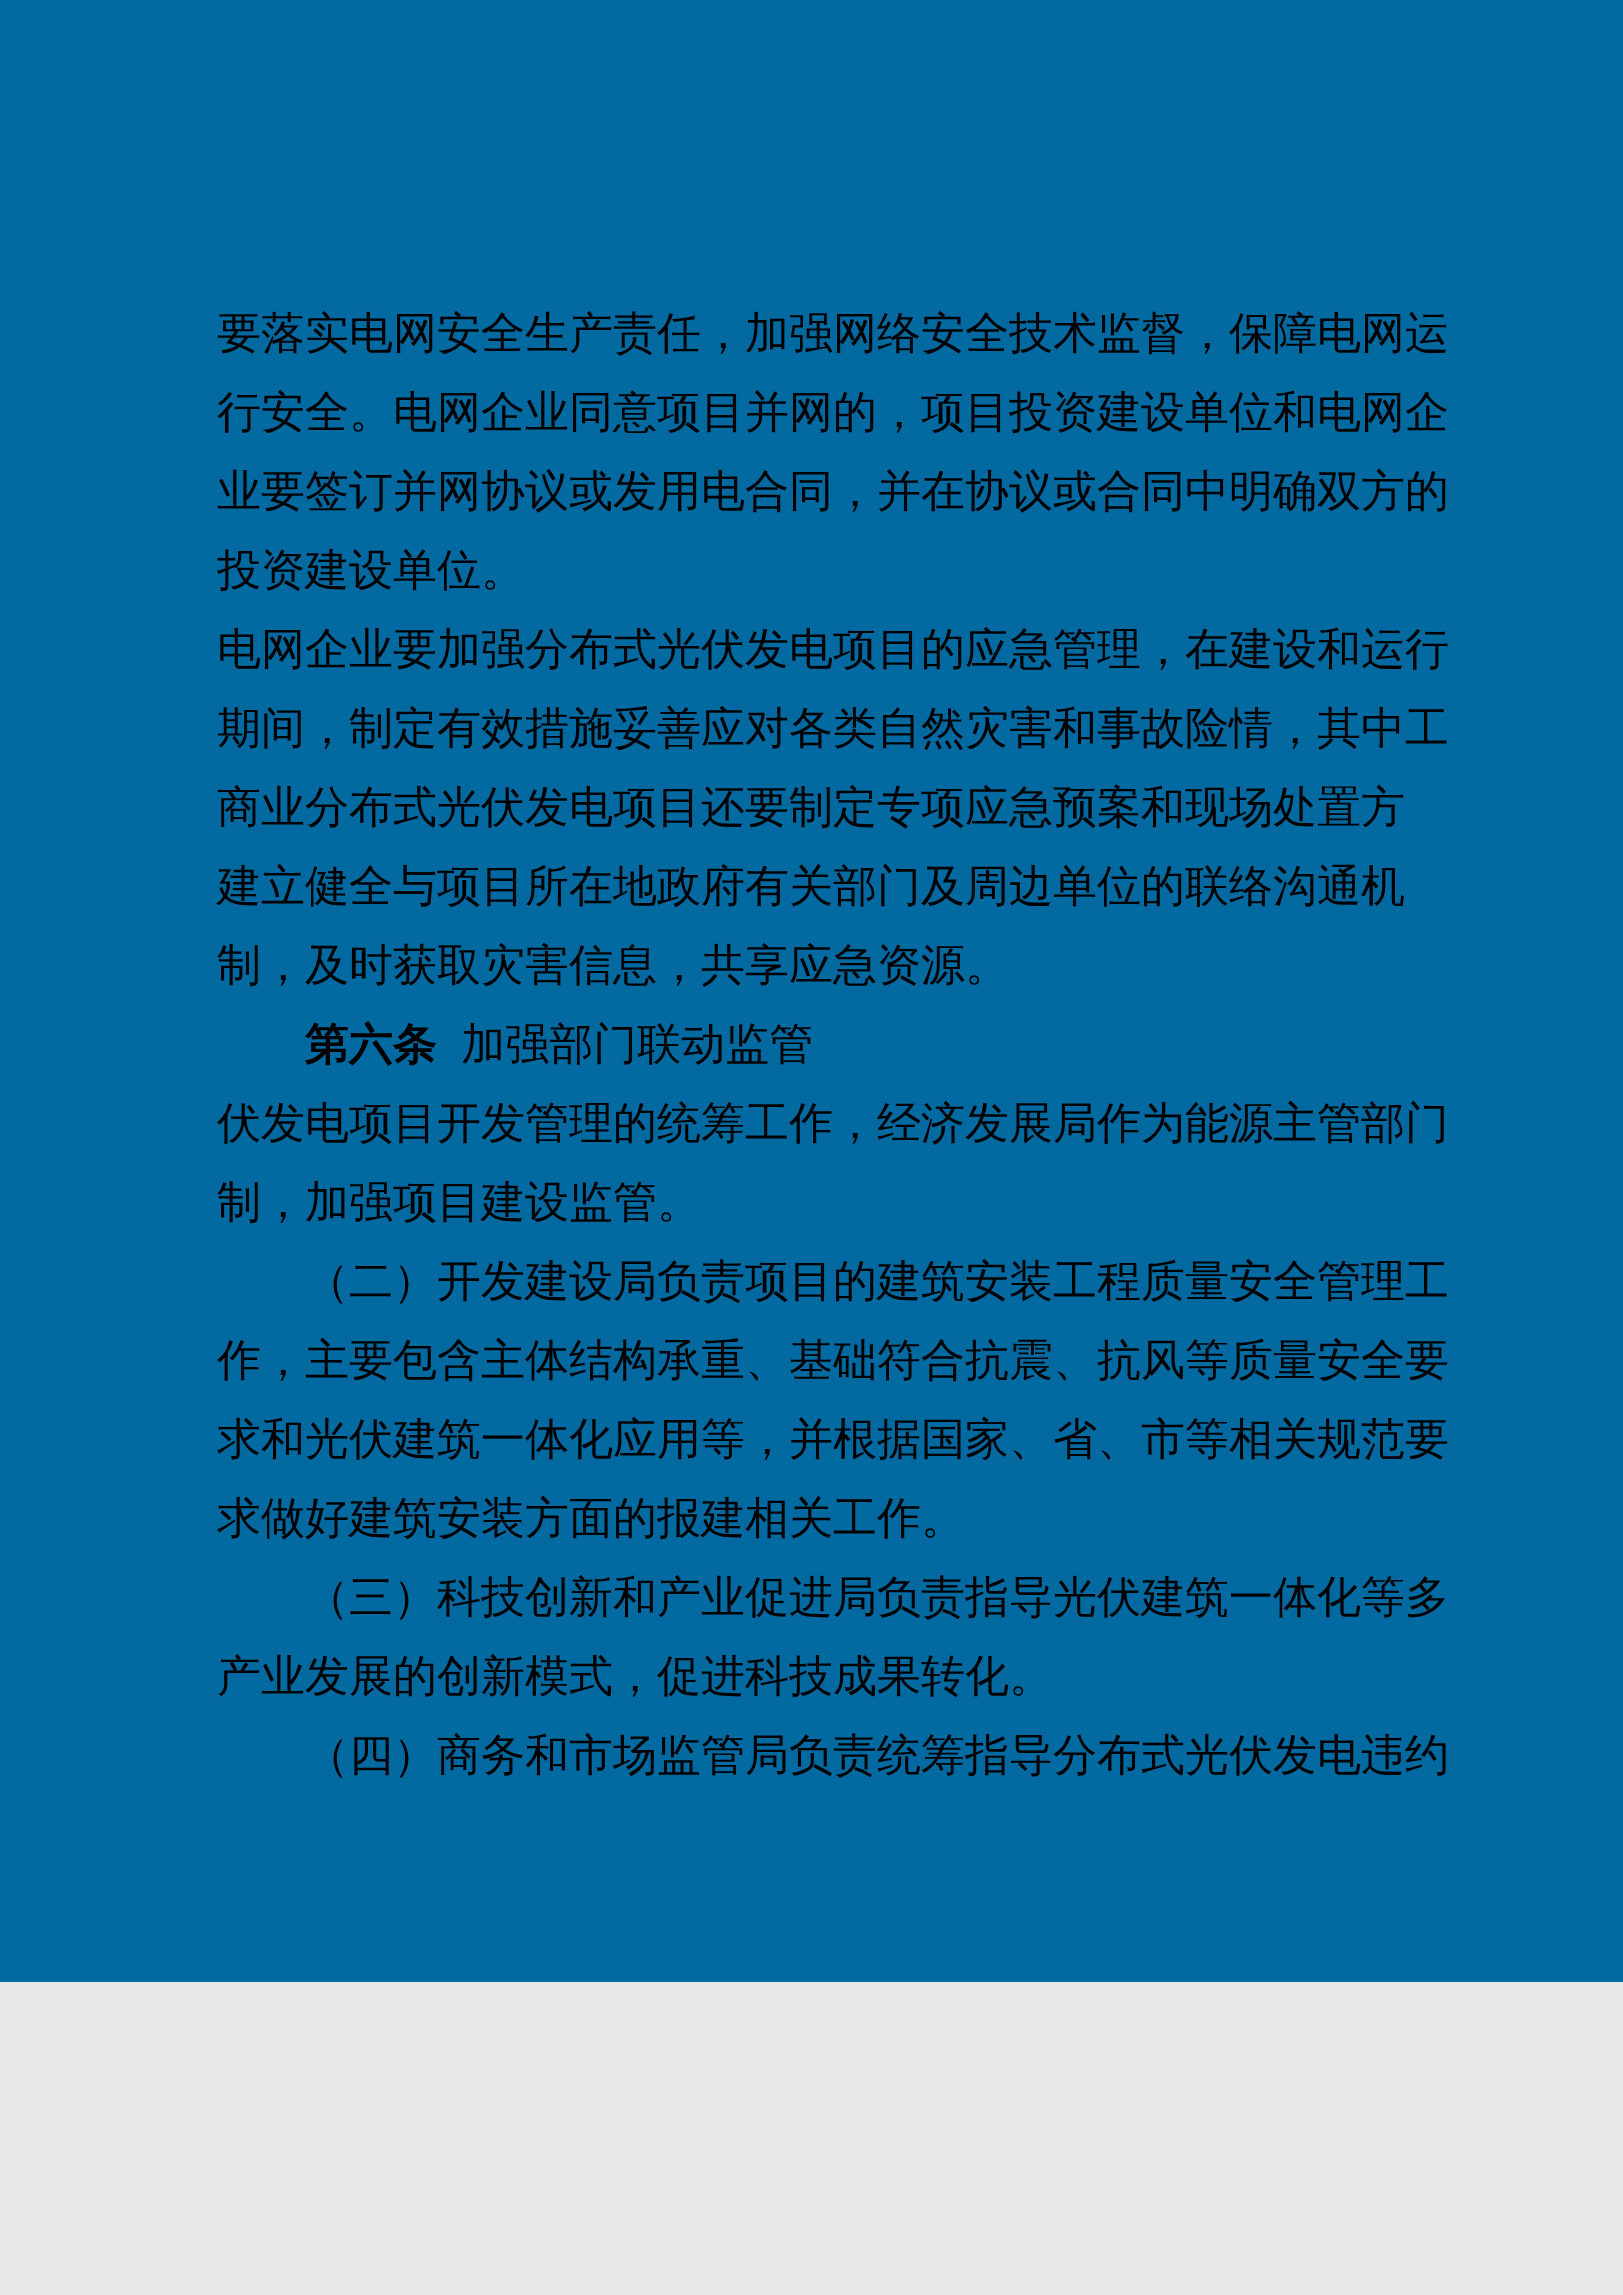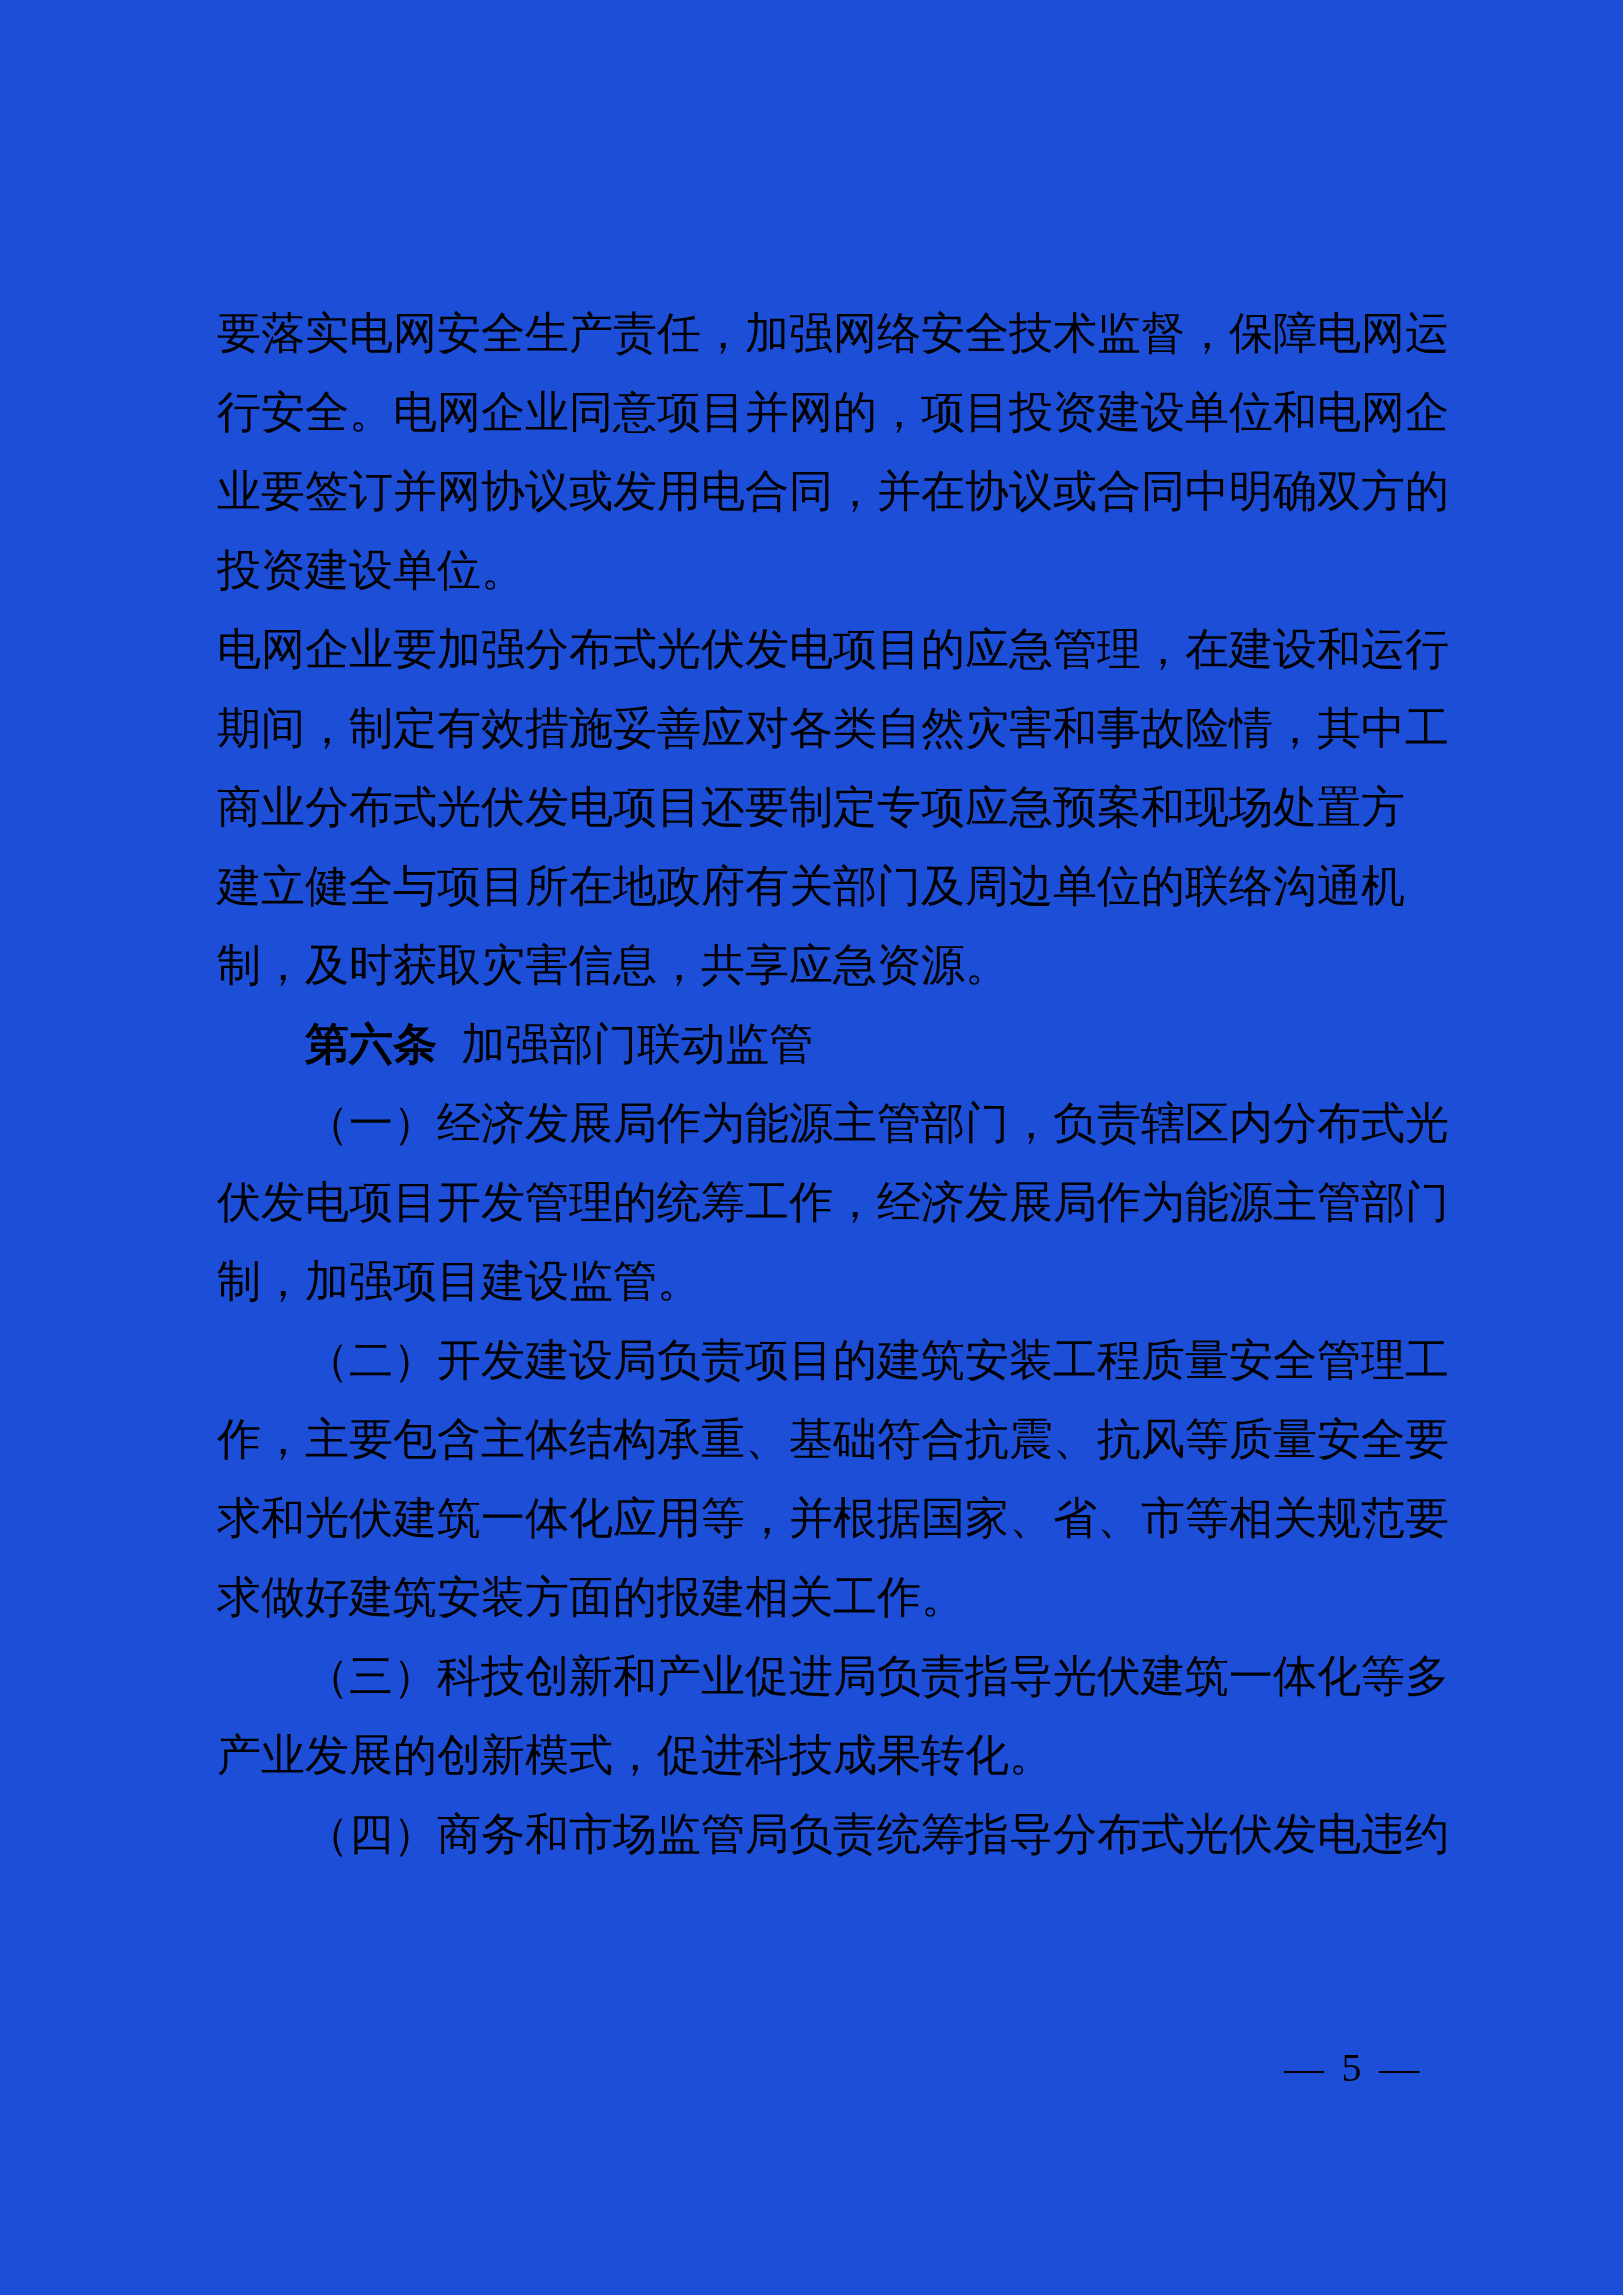--- a/index.html
+++ b/index.html
@@ -3,22 +3,22 @@
 <meta charset="utf-8">
 <style>
   html, body {
     margin: 0;
     padding: 0;
     background: #e8e8e8;
   }
   .page {
     position: relative;
     width: 1623px;
-    height: 2295px;
-    background: #1d4ed8;
+    height: 1982px;
+    background: #0369a1;
     overflow: hidden;
     font-family: "Liberation Serif", "DejaVu Serif", serif;
     color: #000000;
   }
   .body-text {
     position: absolute;
     left: 217px;
     top: 294px;
     width: 1229px;
   }
@@ -76,21 +76,20 @@
 
   <div class="line"><span class="rest">商业分布式光伏发电项目还要制定专项应急预案和现场处置方</span></div>
 
 
   <div class="line"><span class="rest">建立健全与项目所在地政府有关部门及周边单位的联络沟通机</span></div>
 
   <div class="line"><span class="rest">制，及时获取灾害信息，共享应急资源。</span></div>
 
   <div class="line indent"><span class="bold">第六条</span><span class="rest">加强部门联动监管</span></div>
 
-  <div class="line indent"><span class="rest">（一）经济发展局作为能源主管部门，负责辖区内分布式光</span></div>
 
   <div class="line"><span class="rest">伏发电项目开发管理的统筹工作，经济发展局作为能源主管部门</span></div>
 
   <div class="line"><span class="rest">制，加强项目建设监管。</span></div>
 
   <div class="line indent"><span class="rest">（二）开发建设局负责项目的建筑安装工程质量安全管理工</span></div>
 
   <div class="line"><span class="rest">作，主要包含主体结构承重、基础符合抗震、抗风等质量安全要</span></div>
 
   <div class="line"><span class="rest">求和光伏建筑一体化应用等，并根据国家、省、市等相关规范要</span></div>

